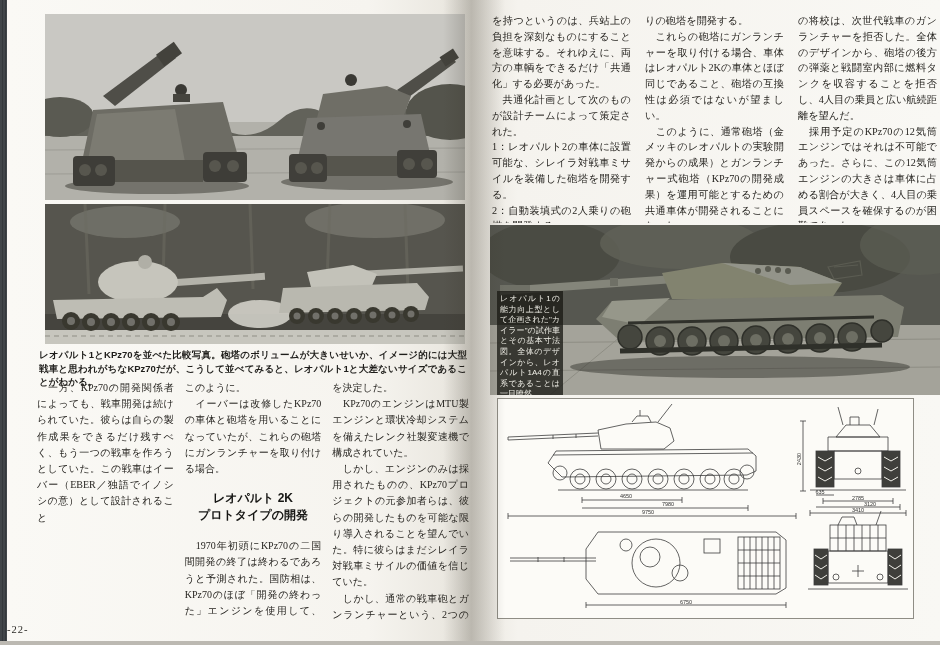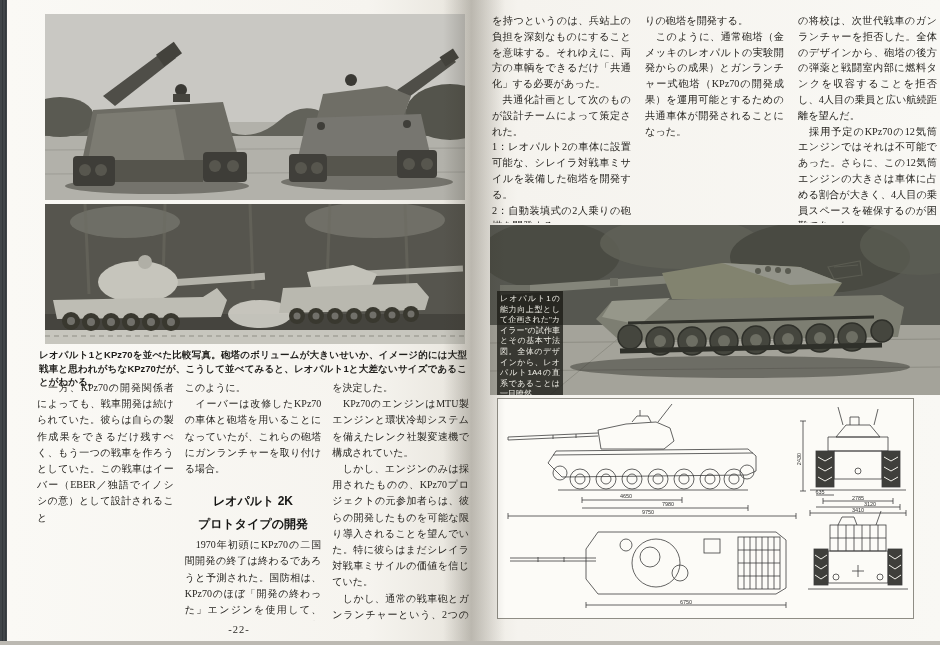--- a/index.html
+++ b/index.html
@@ -31,25 +31,25 @@
 
   .cols { position:absolute; display:flex; overflow:hidden; color:#262420; }
   .cols-left  { left:30px; top:380px; width:432px; height:241px; gap:11px;
       font-size:10px; line-height:16.2px; }
   .cols-right { left:21px; top:13px;  width:445px; height:210px; gap:14px;
       font-size:10.2px; line-height:15.8px; }
   .col { flex:1 1 0; text-align:justify; overflow:hidden; }
   .col p { margin:0; }
 
   .col h3 { font-family:"Liberation Sans", sans-serif; font-size:12px;
-      line-height:23px; text-align:center; color:#161614;
-      margin:13px 0 1px; white-space:pre-line; }
+      line-height:17px; text-align:center; color:#161614;
+      margin:13px 0 14px; white-space:pre-line; }
 
   .pageno { position:absolute; bottom:10px; left:0; width:100%;
-      text-align:center; font-size:10.5px; letter-spacing:1px; color:#2b2a26; }
+      font-size:10.5px; letter-spacing:1px; color:#2b2a26; }
 
   .cap-overlay { position:absolute; left:7px; top:66px; width:66px; padding:3px 3px 4px;
       background:rgba(26,26,21,0.78); color:#f1f0e8;
       font-family:"Liberation Sans", sans-serif; font-size:8px; line-height:10.6px;
       text-align:justify; z-index:3; }
 
   .drawing-panel { position:absolute; left:26px; top:398px; width:417px; height:221px;
       background:#fcfbf7; border:1px solid #8f8d85; overflow:hidden; }
   .drawing-panel svg { display:block; }
   .dim { font-family:"Liberation Sans", sans-serif; font-size:5.5px; fill:#333; }
@@ -202,20 +202,21 @@
     <div class="cols cols-right">
       <div class="col">
         <p>を持つというのは、兵站上の負担を深刻なものにすることを意味する。それゆえに、両方の車輌をできるだけ「共通化」する必要があった。</p>
         <p>　共通化計画として次のものが設計チームによって策定された。</p>
         <p>1：レオパルト2の車体に設置可能な、シレイラ対戦車ミサイルを装備した砲塔を開発する。</p>
         <p>2：自動装填式の2人乗りの砲塔を開発する。</p>
 
       </div>
       <div class="col">
         <p>りの砲塔を開発する。</p>
+        <p>　これらの砲塔にガンランチャーを取り付ける場合、車体はレオパルト2Kの車体とほぼ同じであること、砲塔の互換性は必須ではないが望ましい。</p>
         <p>　このように、通常砲塔（金メッキのレオパルトの実験開発からの成果）とガンランチャー式砲塔（KPz70の開発成果）を運用可能とするための共通車体が開発されることになった。</p>
 
       </div>
       <div class="col">
         <p>の将校は、次世代戦車のガンランチャーを拒否した。全体のデザインから、砲塔の後方の弾薬と戦闘室内部に燃料タンクを収容することを拒否し、4人目の乗員と広い航続距離を望んだ。</p>
         <p>　採用予定のKPz70の12気筒エンジンではそれは不可能であった。さらに、この12気筒エンジンの大きさは車体に占める割合が大きく、4人目の乗員スペースを確保するのが困難であった。</p>
 
       </div>
     </div>
 

